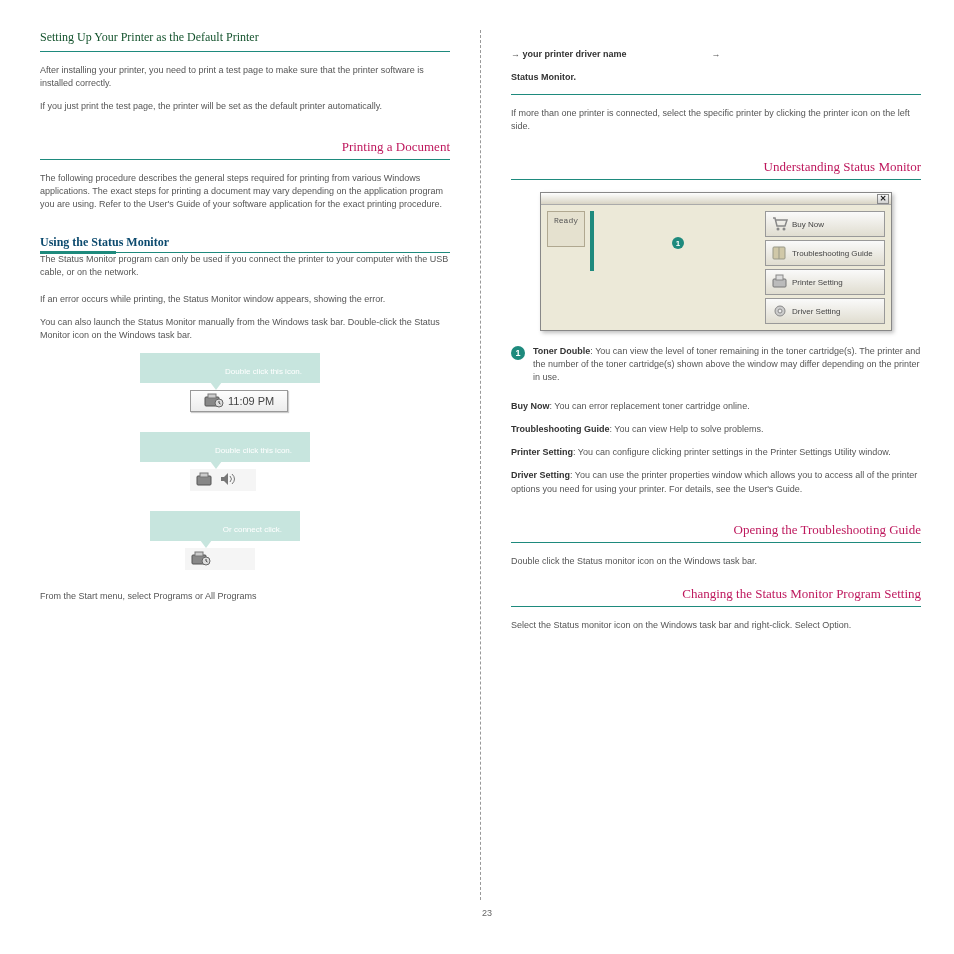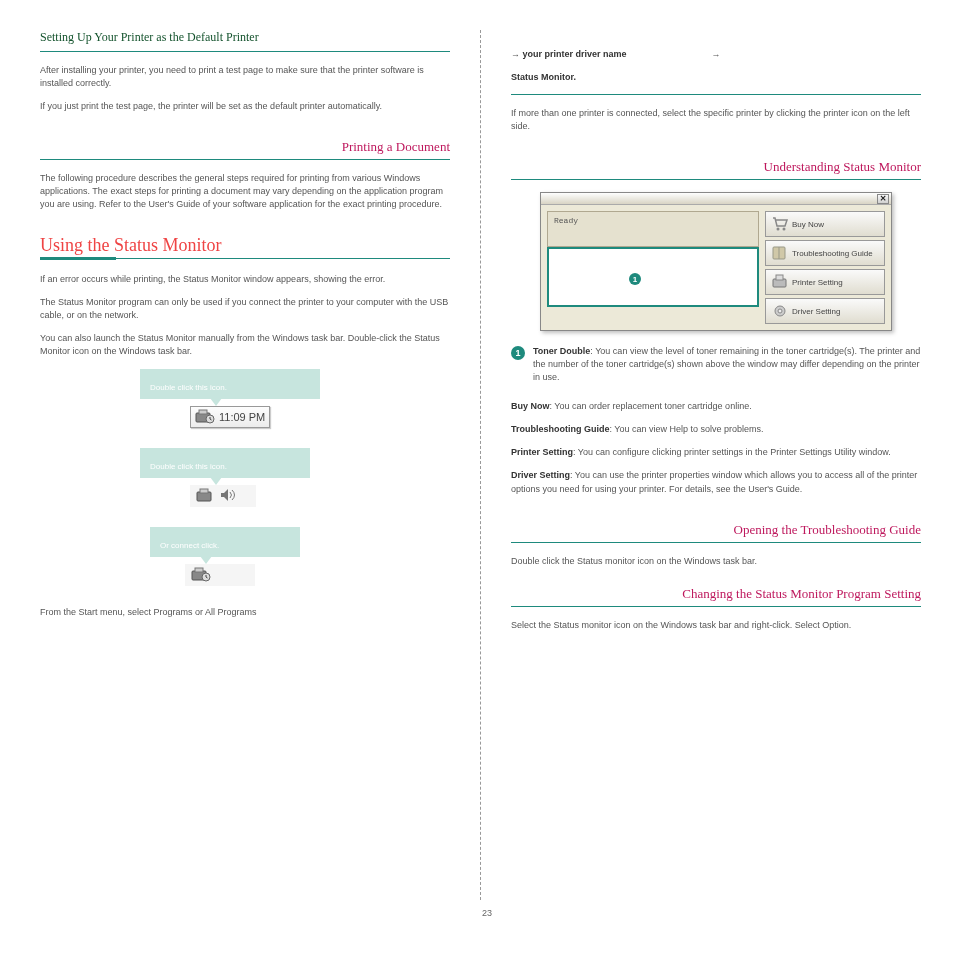--- a/index.html
+++ b/index.html
@@ -49,23 +49,23 @@
   .teal-underline {
     height: 1px;
     background: #1e8a7d;
     margin-bottom: 12px;
   }
   .teal-underline.short { width: 100%; }
   p { line-height: 1.45; color: #555; margin-bottom: 10px; }
   .bold { font-weight: bold; color: #333; }
   .h-main {
     font-family: Georgia, 'Times New Roman', serif;
-    font-size: 18px;
-    font-weight: 400;
-    color: #ef4444;
+    font-size: 12px;
+    font-weight: 700;
+    color: #0c4a6e;
     margin-top: 24px;
     margin-bottom: 2px;
   }
   .thickline {
     height: 1px;
     background: #1e8a7d;
     width: 100%;
     position: relative;
   }
   .thickline::before {
@@ -78,32 +78,33 @@
   }
   .tray-label {
     background: #c7e5de;
     color: #fff;
     font-size: 8px;
     padding: 14px 18px 4px 10px;
     position: relative;
     margin-left: 100px;
     width: 180px;
     height: 30px;
+    text-align: right;
   }
   .tray-callout {
     position: relative;
     margin-left: 150px;
     margin-bottom: 20px;
   }
   .tray-box {
     border: 1px solid #999;
     background: linear-gradient(#fdfdfd, #ececec);
     display: inline-flex;
     align-items: center;
-    padding: 2px 4px;
+    padding: 2px 13px;
     font-size: 11px;
     color: #444;
     box-shadow: 1px 1px 1px rgba(0,0,0,.2);
   }
   .tray-box.plain {
     border: none;
     background: #f5f5f5;
     box-shadow: none;
     padding: 3px 20px 3px 6px;
   }
@@ -150,21 +151,21 @@
     text-align: center;
     font-weight: bold;
     color: #222;
     cursor: pointer;
   }
   .sw-body {
     display: flex;
     padding: 6px;
     gap: 6px;
   }
-  .sw-left { flex: 1; display: flex; flex-direction: column; }
+  .sw-left { flex: 1; display: flex; flex-direction: row; gap: 5px; }
   .sw-ready {
     border: 1px solid #b0a890;
     background: #e5e1cf;
     height: 36px;
     padding: 4px 6px;
     font-size: 8px;
     color: #555;
     font-family: "Courier New", monospace;
   }
   .sw-callout {
@@ -240,22 +241,22 @@
       <div class="teal-underline short"></div>
       <p>After installing your printer, you need to print a test page to make sure that the printer software is installed correctly.</p>
       <p>If you just print the test page, the printer will be set as the default printer automatically.</p>
 
       <div class="h-teal">Printing a Document</div>
       <div class="teal-underline short"></div>
       <p>The following procedure describes the general steps required for printing from various Windows applications. The exact steps for printing a document may vary depending on the application program you are using. Refer to the User's Guide of your software application for the exact printing procedure.</p>
 
       <div class="h-main">Using the Status Monitor</div>
       <div class="thickline"></div>
+      <p>The Status Monitor program can only be used if you connect the printer to your computer with the USB cable, or on the network.</p>
       <p style="margin-top:14px">If an error occurs while printing, the Status Monitor window appears, showing the error.</p>
-      <p>The Status Monitor program can only be used if you connect the printer to your computer with the USB cable, or on the network.</p>
       <p>You can also launch the Status Monitor manually from the Windows task bar. Double-click the Status Monitor icon on the Windows task bar.</p>
 
       <div class="tray-label">Double click this icon.</div>
       <div class="callout-tail"></div>
       <div class="tray-callout">
         <div class="tray-box">
           <span class="printer-icon">
             <svg viewBox="0 0 20 16">
                 <rect x="1" y="4" width="14" height="9" rx="1" fill="#888" stroke="#555"></rect>
                 <rect x="4" y="1" width="8" height="4" fill="#ccc" stroke="#777"></rect>
@@ -379,21 +380,21 @@
         </div>
       </div>
 
       <div class="bullet-row">
         <div class="bullet-num">1</div>
         <p>
           <span class="bold">Toner Double</span><span>: You can view the level of toner remaining in the toner cartridge(s). The printer and the number of the toner cartridge(s) shown above the window may differ depending on the printer in use.</span>
         </p>
       </div>
 
-      <p><span class="bold">Buy Now</span><span>: You can order replacement toner cartridge online.</span></p>
+      <p><span class="bold">Buy Now</span><span>: You can error replacement toner cartridge online.</span></p>
       <p><span class="bold">Troubleshooting Guide</span><span>: You can view Help to solve problems.</span></p>
       <p><span class="bold">Printer Setting</span><span>: You can configure clicking printer settings in the Printer Settings Utility window.</span></p>
       <p><span class="bold">Driver Setting</span><span>: You can use the printer properties window which allows you to access all of the printer options you need for using your printer. For details, see the User's Guide.</span></p>
 
       <div class="h-teal">Opening the Troubleshooting Guide</div>
       <div class="teal-underline"></div>
       <p>Double click the Status monitor icon on the Windows task bar.</p>
 
       <div class="h-teal" style="margin-top:18px">Changing the Status Monitor Program Setting</div>
       <div class="teal-underline"></div>

